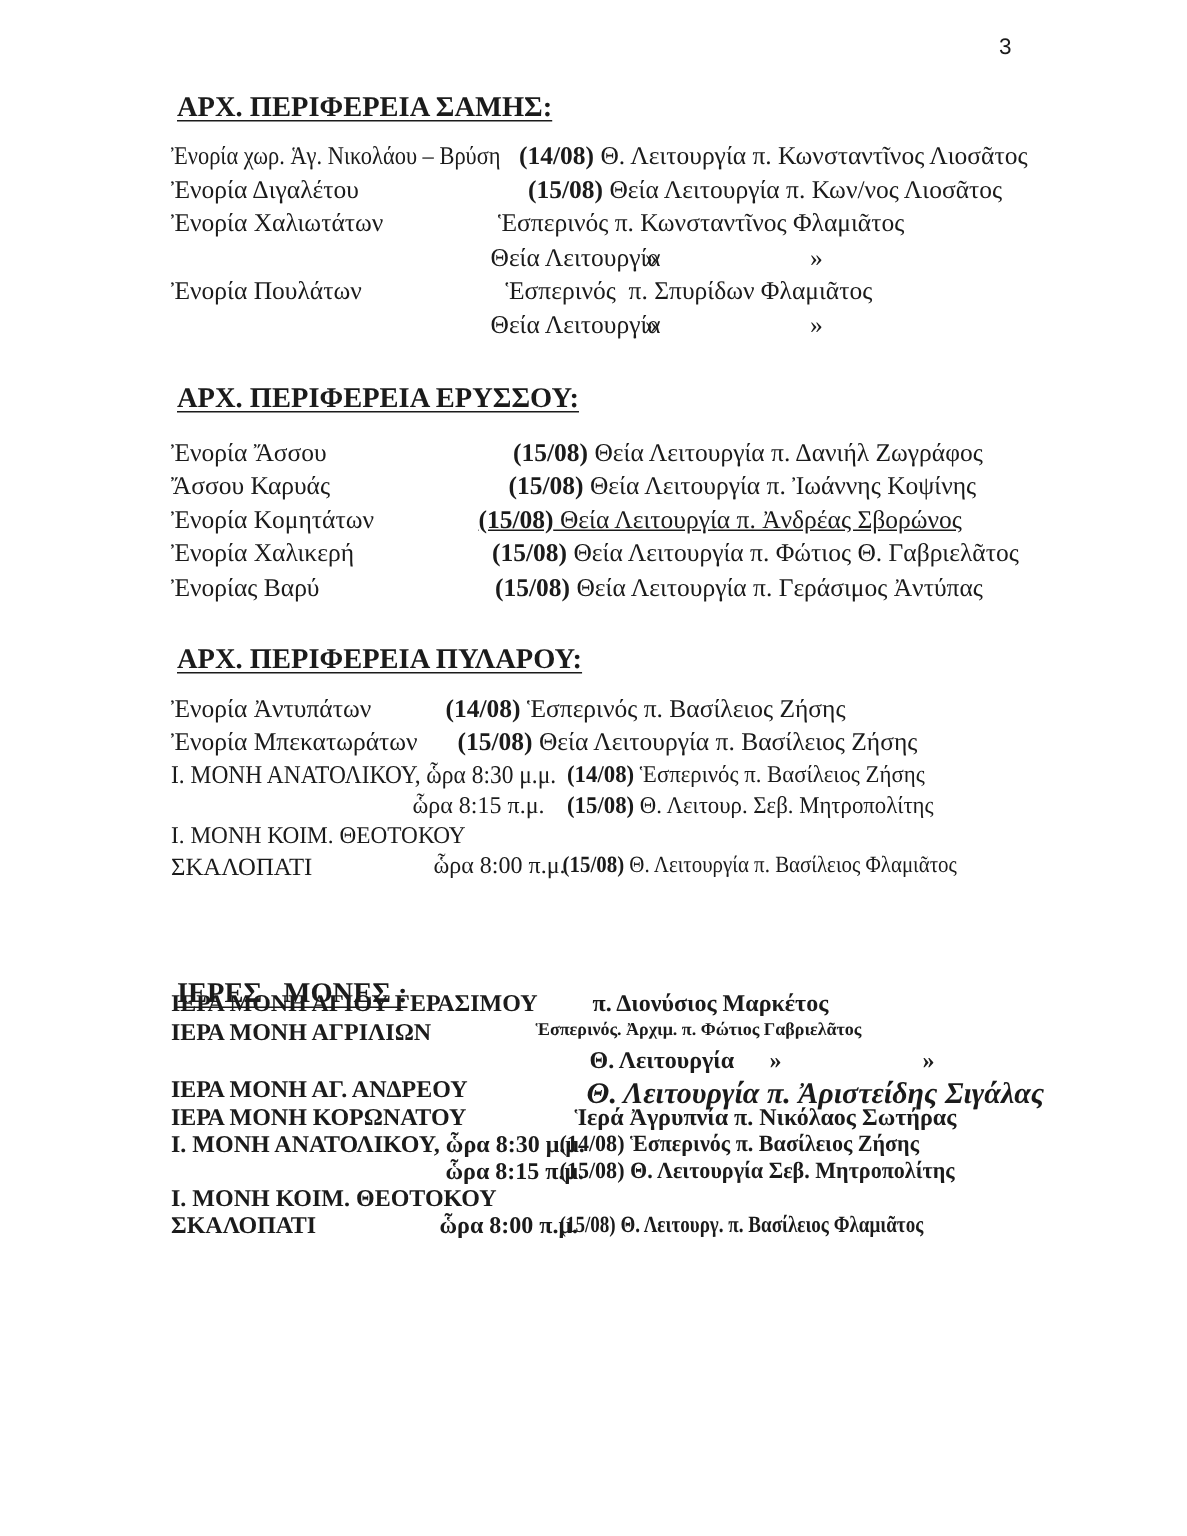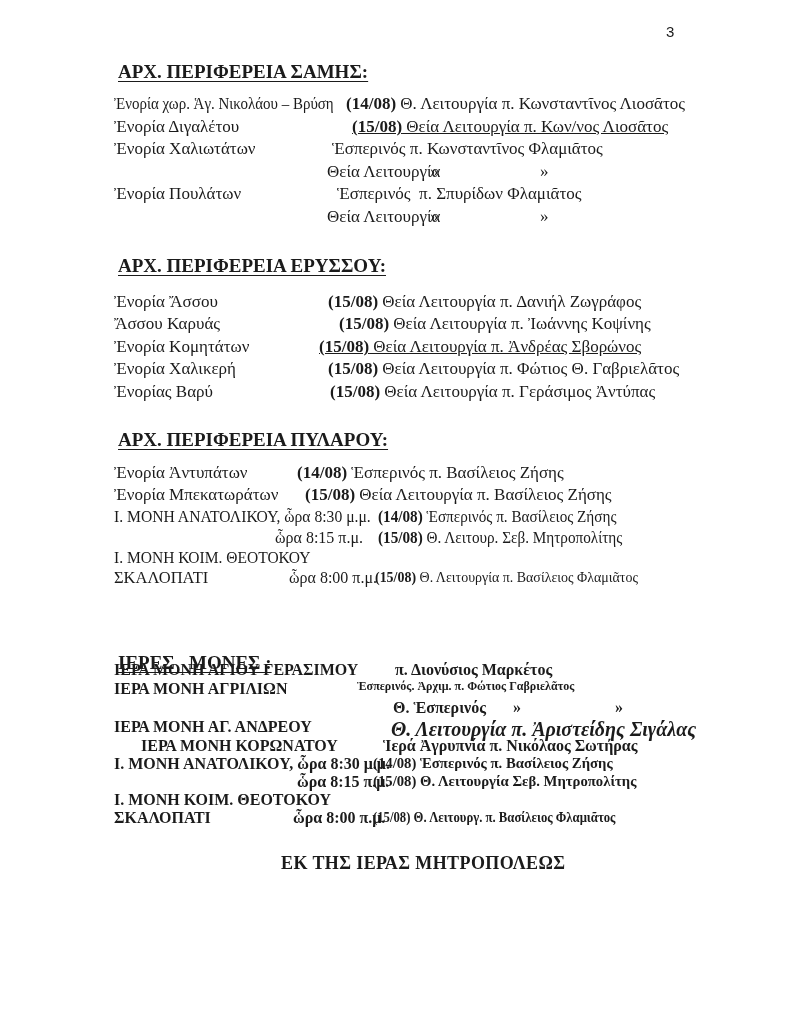--- a/index.html
+++ b/index.html
@@ -42,34 +42,34 @@
 </head>
 <body>
 
 <div class="page">
   <span class="page-number" style="left: 666px; top: 24px;">3</span>
   <div id="doc">
       <div class="heading" style="left: 118px; top: 61px;">ΑΡΧ. ΠΕΡΙΦΕΡΕΙΑ ΣΑΜΗΣ:</div>
       <div class="seg" style="left: 114px; top: 94px; transform: scaleX(0.88);"><span>Ἐνορία χωρ. Ἁγ. Νικολάου – Βρύση</span></div>
       <div class="seg" style="left: 346px; top: 94px;"><span class="b">(14/08)</span><span> Θ. Λειτουργία π. Κωνσταντῖνος Λιοσᾶτος</span></div>
       <div class="seg" style="left: 114px; top: 117px;"><span>Ἐνορία Διγαλέτου</span></div>
-      <div class="seg" style="left: 352px; top: 117px; text-decoration: underline;"><span class="b">(15/08)</span><span> Θεία Λειτουργία π. Κων/νος Λιοσᾶτος</span></div>
+      <div class="seg" style="left: 352px; top: 117px;"><span class="b">(15/08)</span><span> Θεία Λειτουργία π. Κων/νος Λιοσᾶτος</span></div>
       <div class="seg" style="left: 114px; top: 139px;"><span>Ἐνορία Χαλιωτάτων</span></div>
       <div class="seg" style="left: 332px; top: 139px;"><span>Ἑσπερινός π. Κωνσταντῖνος Φλαμιᾶτος</span></div>
       <div class="seg" style="left: 327px; top: 162px;"><span>Θεία Λειτουργία</span></div>
       <div class="seg" style="left: 430px; top: 162px;"><span>»</span></div>
       <div class="seg" style="left: 540px; top: 162px;"><span>»</span></div>
       <div class="seg" style="left: 114px; top: 184px;"><span>Ἐνορία Πουλάτων</span></div>
       <div class="seg" style="left: 337px; top: 184px;"><span>Ἑσπερινός  π. Σπυρίδων Φλαμιᾶτος</span></div>
       <div class="seg" style="left: 327px; top: 207px;"><span>Θεία Λειτουργία</span></div>
       <div class="seg" style="left: 430px; top: 207px;"><span>»</span></div>
       <div class="seg" style="left: 540px; top: 207px;"><span>»</span></div>
       <div class="heading" style="left: 118px; top: 255px;">ΑΡΧ. ΠΕΡΙΦΕΡΕΙΑ ΕΡΥΣΣΟΥ:</div>
       <div class="seg" style="left: 114px; top: 292px;"><span>Ἐνορία Ἄσσου</span></div>
-      <div class="seg" style="left: 328px; top: 292px; text-align: right;"><span class="b">(15/08)</span><span> Θεία Λειτουργία π. Δανιήλ Ζωγράφος</span></div>
+      <div class="seg" style="left: 342px; top: 292px; text-align: right;"><span class="b">(15/08)</span><span> Θεία Λειτουργία π. Δανιήλ Ζωγράφος</span></div>
       <div class="seg" style="left: 114px; top: 314px;"><span>Ἄσσου Καρυάς</span></div>
       <div class="seg" style="left: 339px; top: 314px;"><span class="b">(15/08)</span><span> Θεία Λειτουργία π. Ἰωάννης Κοψίνης</span></div>
       <div class="seg" style="left: 114px; top: 337px;"><span>Ἐνορία Κομητάτων</span></div>
       <div class="seg" style="left: 319px; top: 337px; text-decoration: underline;"><span class="b">(15/08)</span><span> Θεία Λειτουργία π. Ἀνδρέας Σβορώνος</span></div>
       <div class="seg" style="left: 114px; top: 359px;"><span>Ἐνορία Χαλικερή</span></div>
       <div class="seg" style="left: 328px; top: 359px;"><span class="b">(15/08)</span><span> Θεία Λειτουργία π. Φώτιος Θ. Γαβριελᾶτος</span></div>
       <div class="seg" style="left: 114px; top: 382px;"><span>Ἐνορίας Βαρύ</span></div>
       <div class="seg" style="left: 330px; top: 382px;"><span class="b">(15/08)</span><span> Θεία Λειτουργία π. Γεράσιμος Ἀντύπας</span></div>
       <div class="heading" style="left: 118px; top: 429px;">ΑΡΧ. ΠΕΡΙΦΕΡΕΙΑ ΠΥΛΑΡΟΥ:</div>
       <div class="seg" style="left: 114px; top: 463px;"><span>Ἐνορία Ἀντυπάτων</span></div>
@@ -82,30 +82,29 @@
       <div class="seg" style="left: 378px; top: 528px; font-size: 16px; transform: scaleX(0.95);"><span class="b">(15/08)</span><span> Θ. Λειτουρ. Σεβ. Μητροπολίτης</span></div>
       <div class="seg" style="left: 114px; top: 548px; font-size: 16px; transform: scaleX(0.97);"><span>Ι. ΜΟΝΗ ΚΟΙΜ. ΘΕΟΤΟΚΟΥ</span></div>
       <div class="seg" style="left: 114px; top: 568px; font-size: 16.5px;"><span>ΣΚΑΛΟΠΑΤΙ</span></div>
       <div class="seg" style="left: 289px; top: 568px; font-size: 16px;"><span>ὧρα 8:00 π.μ.</span></div>
       <div class="seg" style="left: 375px; top: 568px; font-size: 15.5px; transform: scaleX(0.9);"><span class="b">(15/08)</span><span> Θ. Λειτουργία π. Βασίλειος Φλαμιᾶτος</span></div>
       <div class="heading" style="left: 118px; top: 652px;">ΙΕΡΕΣ   ΜΟΝΕΣ :</div>
       <div class="seg" style="left: 114px; top: 660px; font-size: 16px;"><span class="b">ΙΕΡΑ ΜΟΝΗ ΑΓΙΟΥ ΓΕΡΑΣΙΜΟΥ</span></div>
       <div class="seg" style="left: 395px; top: 660px; font-size: 16px;"><span class="b">π. Διονύσιος Μαρκέτος</span></div>
       <div class="seg" style="left: 114px; top: 679px; font-size: 16px;"><span class="b">ΙΕΡΑ ΜΟΝΗ ΑΓΡΙΛΙΩΝ</span></div>
       <div class="seg" style="left: 357px; top: 679px; font-size: 12px;"><span class="b">Ἑσπερινός. Ἀρχιμ. π. Φώτιος Γαβριελᾶτος</span></div>
-      <div class="seg" style="left: 393px; top: 698px; font-size: 16px;"><span class="b">Θ. Ἑσπερινός</span></div>
+      <div class="seg" style="left: 393px; top: 698px; font-size: 16px;"><span class="b">Θ. Λειτουργία</span></div>
       <div class="seg" style="left: 513px; top: 698px; font-size: 16px;"><span class="b">»</span></div>
       <div class="seg" style="left: 615px; top: 698px; font-size: 16px;"><span class="b">»</span></div>
       <div class="seg" style="left: 114px; top: 717px; font-size: 16px;"><span class="b">ΙΕΡΑ ΜΟΝΗ ΑΓ. ΑΝΔΡΕΟΥ</span></div>
       <div class="seg" style="left: 391px; top: 717px; font-size: 20px; font-style: italic;"><span class="b">Θ. Λειτουργία π. Ἀριστείδης Σιγάλας</span></div>
-      <div class="seg" style="left: 114px; top: 736px; font-size: 16px; margin-left: 27px;"><span class="b">ΙΕΡΑ ΜΟΝΗ ΚΟΡΩΝΑΤΟΥ</span></div>
+      <div class="seg" style="left: 114px; top: 736px; font-size: 16px;"><span class="b">ΙΕΡΑ ΜΟΝΗ ΚΟΡΩΝΑΤΟΥ</span></div>
       <div class="seg" style="left: 383px; top: 736px; font-size: 16px;"><span class="b">Ἱερά Ἀγρυπνία π. Νικόλαος Σωτήρας</span></div>
       <div class="seg" style="left: 114px; top: 754px; font-size: 16px;"><span class="b">Ι. ΜΟΝΗ ΑΝΑΤΟΛΙΚΟΥ, ὧρα 8:30 μ.μ.</span></div>
       <div class="seg" style="left: 373px; top: 754px; font-size: 15.5px; transform: scaleX(0.95);"><span class="b">(14/08) Ἑσπερινός π. Βασίλειος Ζήσης</span></div>
       <div class="seg" style="left: 297px; top: 772px; font-size: 16px;"><span class="b">ὧρα 8:15 π.μ.</span></div>
       <div class="seg" style="left: 373px; top: 772px; font-size: 15.5px; transform: scaleX(0.95);"><span class="b">(15/08) Θ. Λειτουργία Σεβ. Μητροπολίτης</span></div>
       <div class="seg" style="left: 114px; top: 790px; font-size: 16px;"><span class="b">Ι. ΜΟΝΗ ΚΟΙΜ. ΘΕΟΤΟΚΟΥ</span></div>
       <div class="seg" style="left: 114px; top: 808px; font-size: 16px;"><span class="b">ΣΚΑΛΟΠΑΤΙ</span></div>
       <div class="seg" style="left: 293px; top: 808px; font-size: 16px;"><span class="b">ὧρα 8:00 π.μ.</span></div>
       <div class="seg" style="left: 373px; top: 808px; font-size: 15.5px; transform: scaleX(0.82);"><span class="b">(15/08) Θ. Λειτουργ. π. Βασίλειος Φλαμιᾶτος</span></div>
     </div>
-  <div class="footer" style="left: 281px; top: 853px;">ΕΚ ΤΗΣ ΙΕΡΑΣ ΜΗΤΡΟΠΟΛΕΩΣ</div>
 </div>
 
 </body></html>

